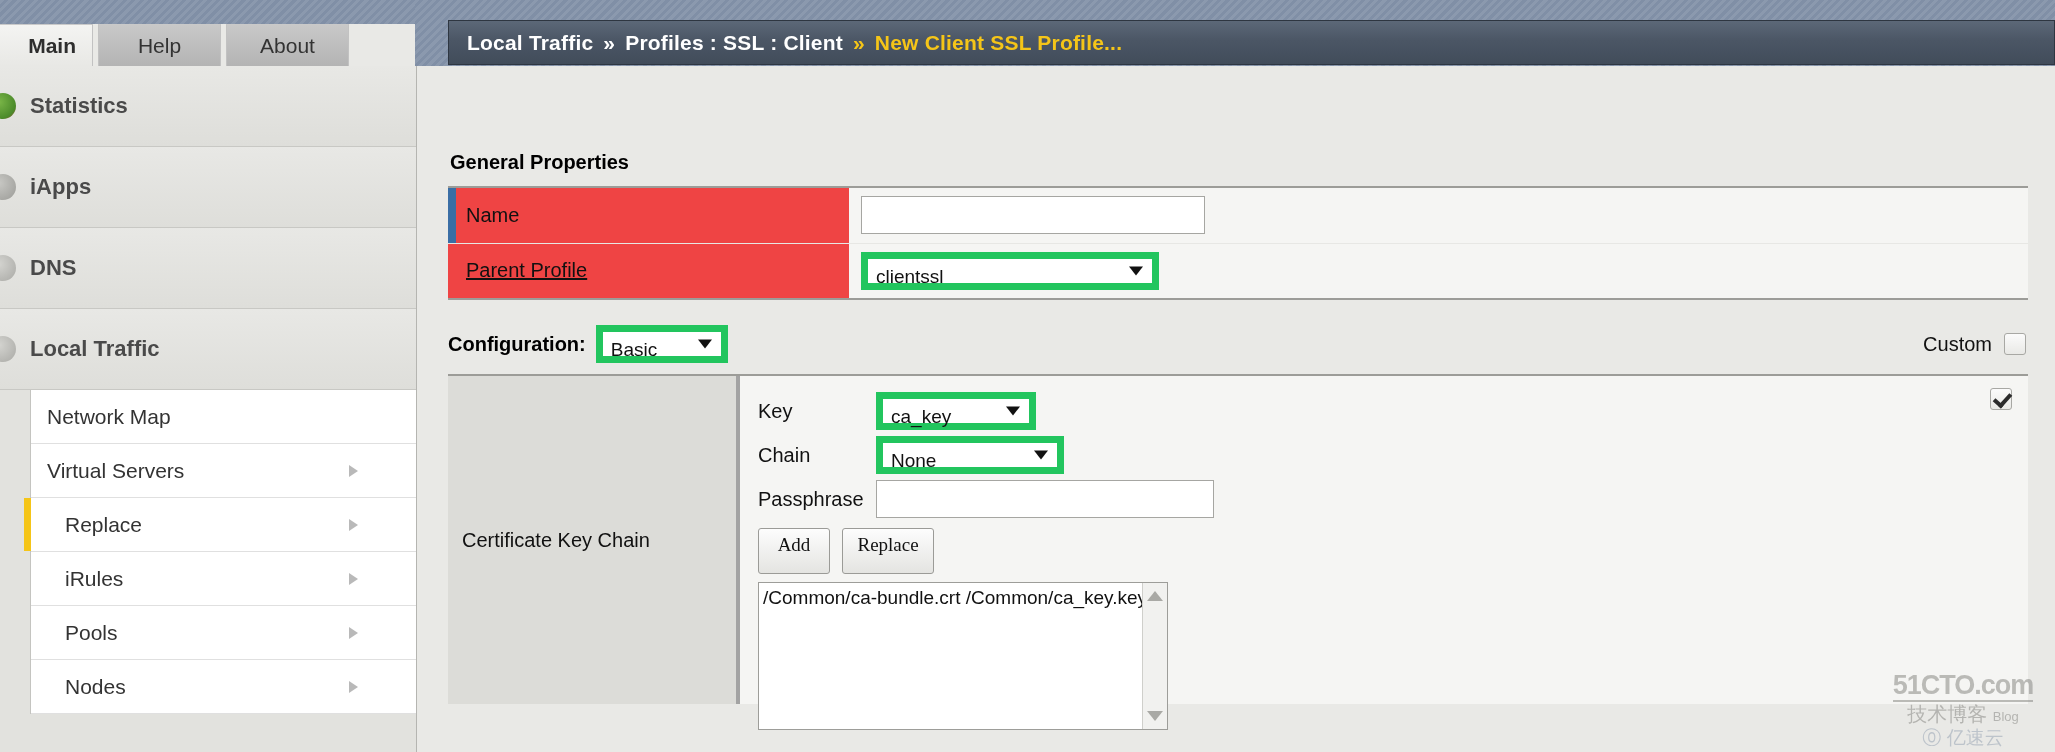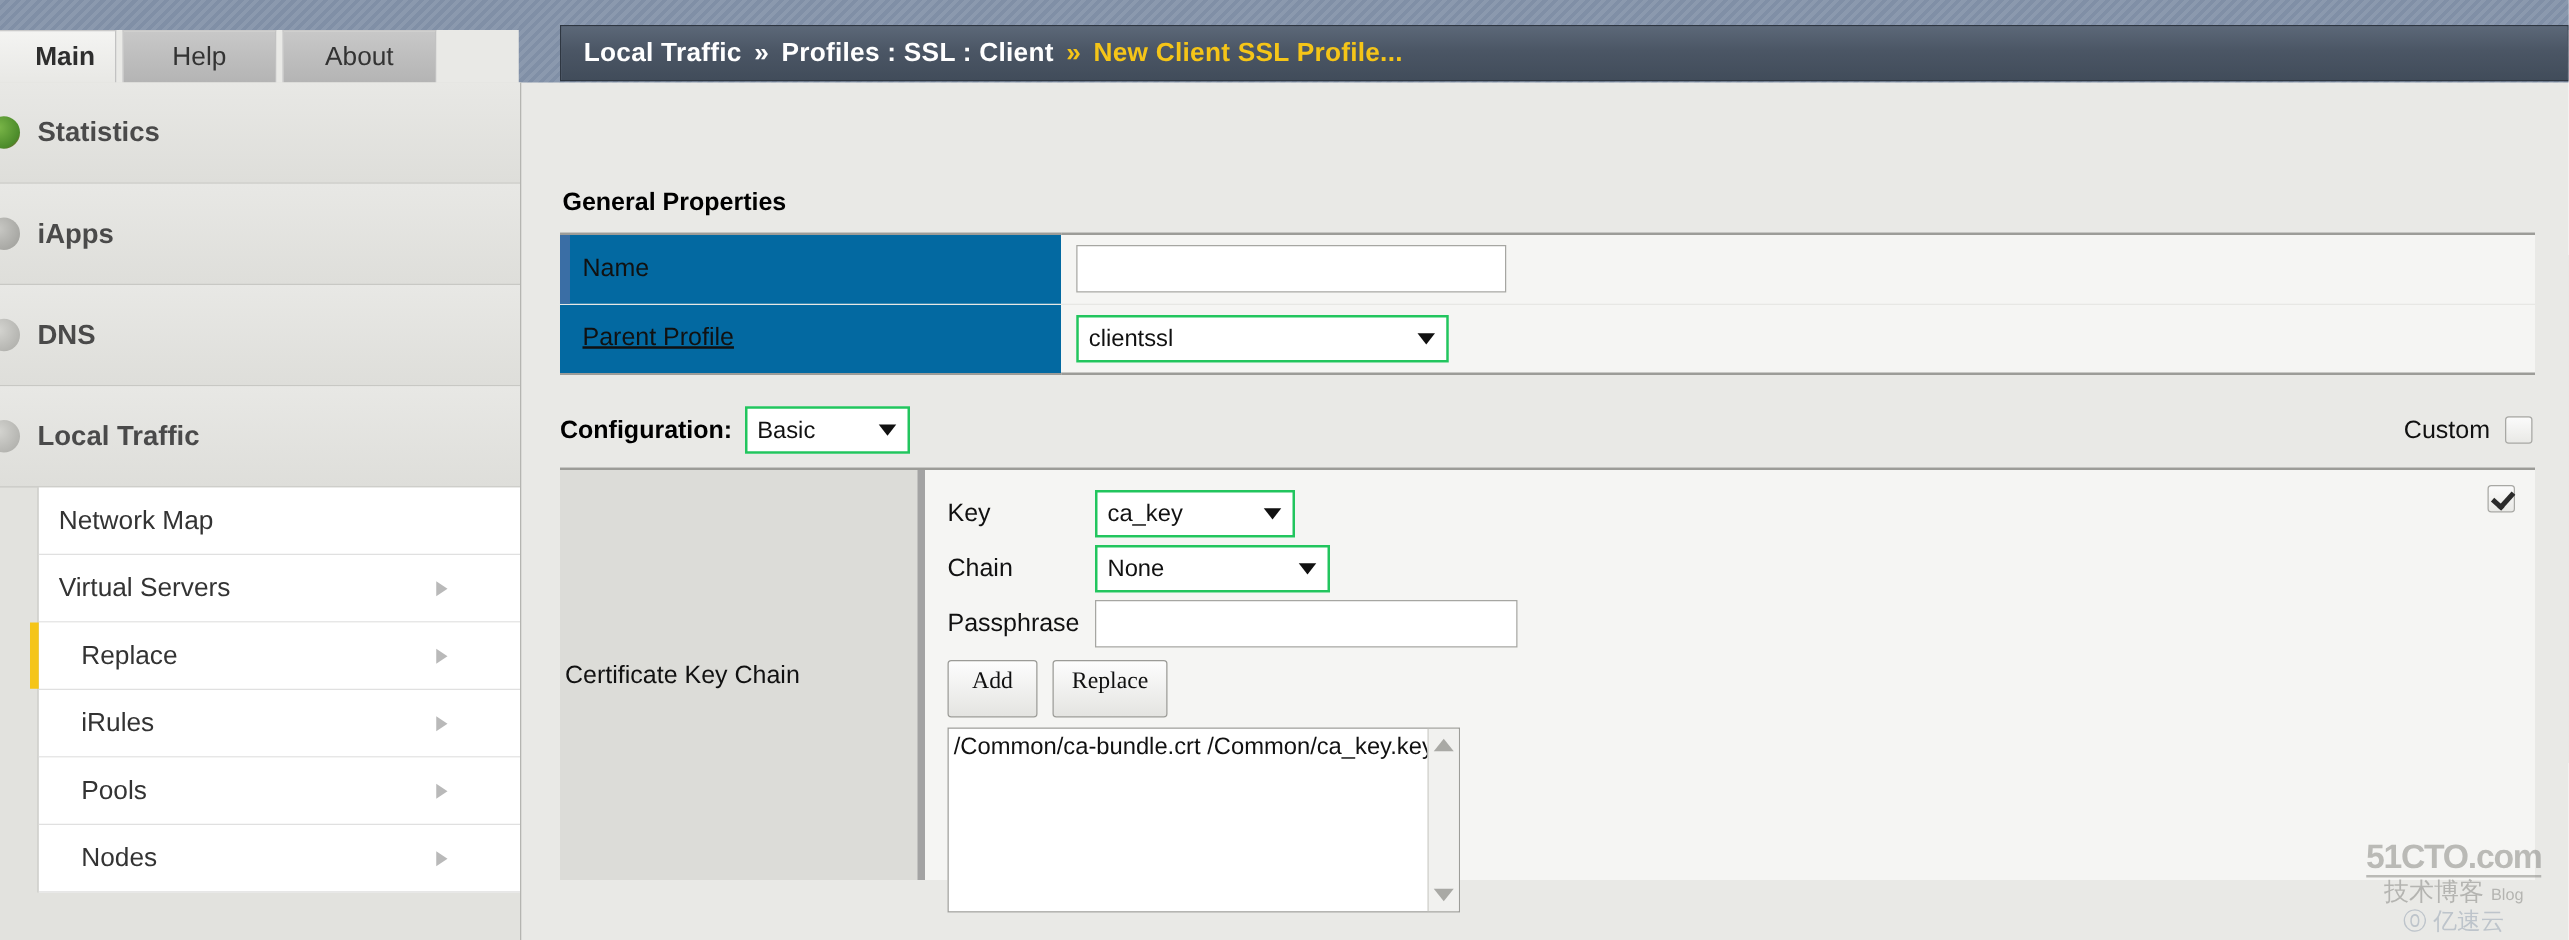--- a/index.html
+++ b/index.html
@@ -198,21 +198,21 @@
     width: 1580px;
     border-collapse: collapse;
     border-top: 2px solid #9c9c98;
     border-bottom: 2px solid #9c9c98;
     background: #f5f5f3;
     table-layout: fixed;
   }
   .ftable tr { height: 56px; }
   .ftable td.lbl {
     width: 382px;
-    background: #0369a1;
+    background: #ef4444;
     font-size: 20px;
     color: #111;
     padding-left: 18px;
     border-bottom: 1px solid #e7e7e4;
     position: relative;
   }
   .ftable td.val {
     background: #f5f5f3;
     padding-left: 12px;
     border-bottom: 1px solid #e7e7e4;
@@ -236,21 +236,21 @@
     outline: none;
   }
   .w-name { width: 344px; }
   .w-pass { width: 338px; }
 
   .selbox {
     position: relative;
     display: inline-block;
     box-sizing: border-box;
     height: 38px;
-    border: 2px solid #22c55e;
+    border: 7px solid #22c55e;
     background: #ffffff;
     font-size: 19px;
     color: #111;
     line-height: 36px;
     padding-left: 8px;
     vertical-align: middle;
   }
   .selbox .caret {
     position: absolute;
     right: 9px; top: 50%;
@@ -310,24 +310,24 @@
     height: 330px;
     box-sizing: border-box;
     border-top: 2px solid #9c9c98;
     background: #f5f5f3;
     display: flex;
     position: relative;
   }
   .cfg-left {
     width: 292px;
     background: #dcdcd8;
-    border-right: 6px solid #a3a3a3;
-    display: flex;
-    align-items: center;
-    padding-left: 4px;
+    border-right: 4px solid #a3a3a3;
+    display: flex;
+    align-items: center;
+    padding-left: 14px;
     font-size: 20px;
     color: #111;
     box-sizing: border-box;
   }
   .cfg-right {
     flex: 1;
     padding: 16px 0 0 18px;
     position: relative;
   }
   .cfg-panel .panel-cbx {

